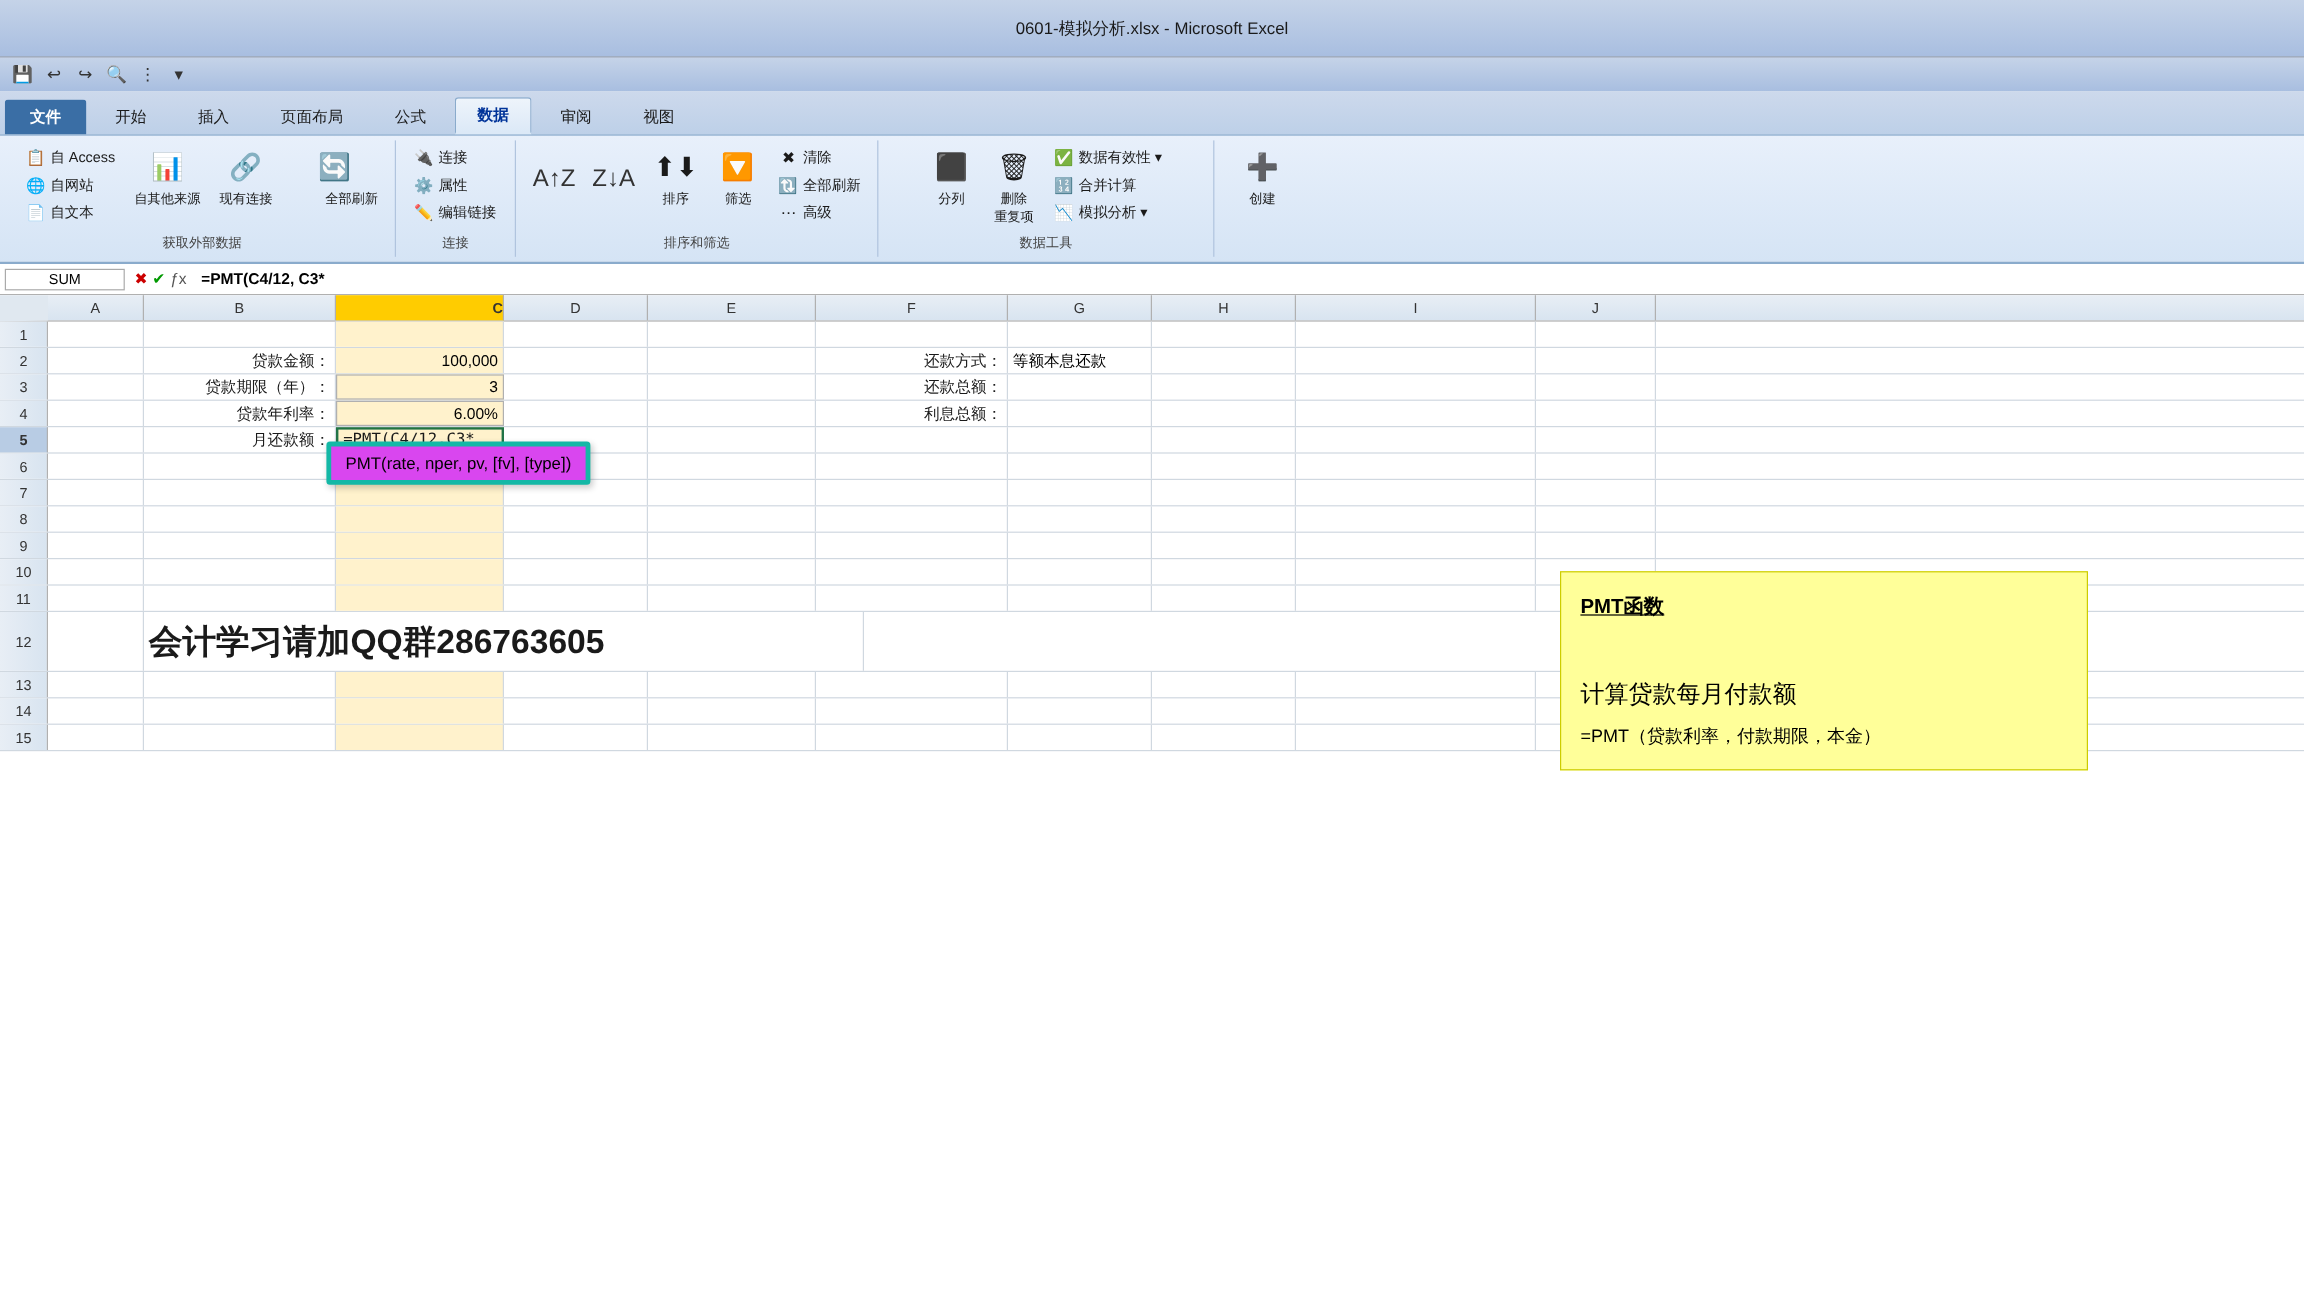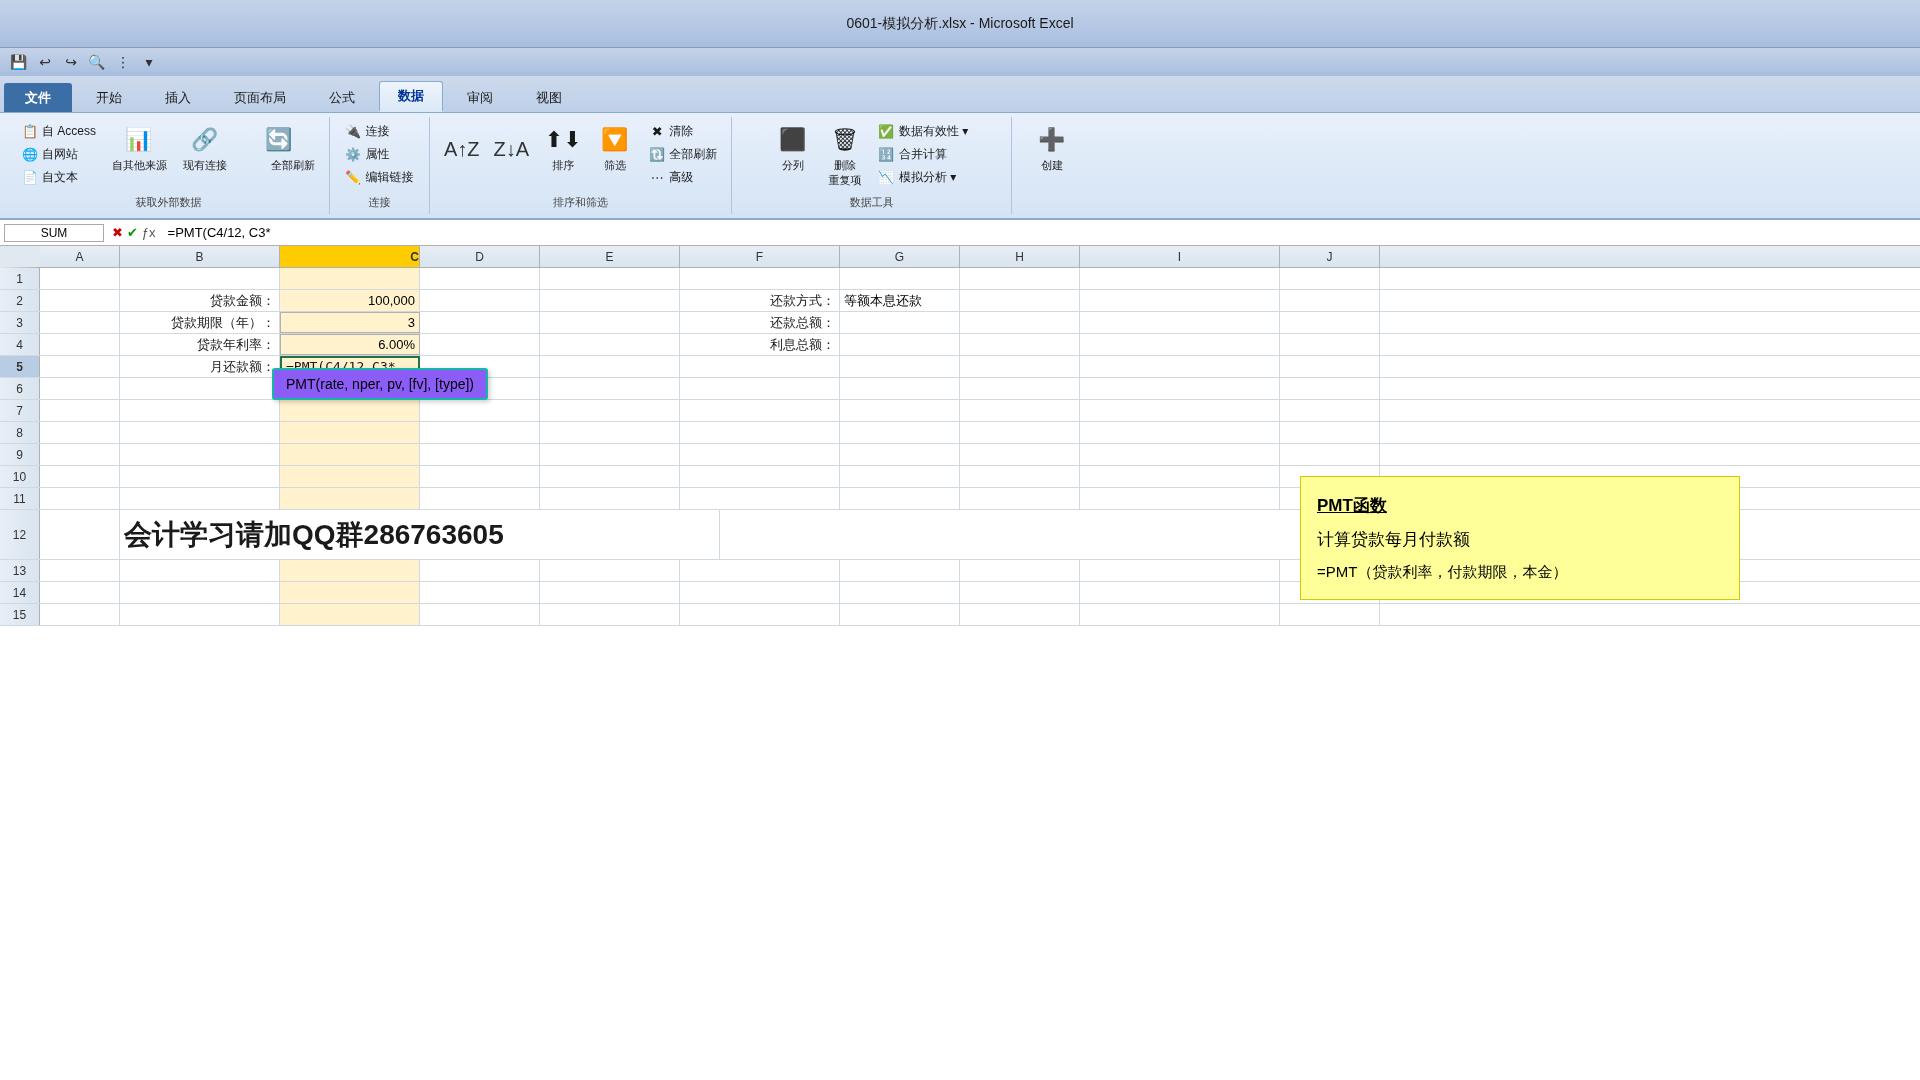--- a/index.html
+++ b/index.html
@@ -179,20 +179,21 @@
     #formula-icons {
       display: flex; align-items: center; gap: 4px; padding: 0 4px;
       font-size: 13px; color: #555;
     }
     #formula-input {
       flex: 1;
       border: none;
       outline: none;
       font-size: 13px;
       padding: 1px 4px;
+      font-weight: bold;
     }
 
     
     #spreadsheet {
       background: white;
       display: flex;
       flex-direction: column;
       height: calc(1080px - 32px - 36px - 90px - 28px - 26px - 22px);
     }
 
@@ -275,22 +276,22 @@
     .cell.formula-cell {
       background: #fff2cc;
       color: #1a1a1a;
       font-family: monospace;
       font-size: 12px;
     }
 
     
     #pmt-tooltip {
       position: absolute;
-      background: #8b5cf6;
-      border: 2px solid #14b8a6;
+      background: #d946ef;
+      border: 4px solid #14b8a6;
       padding: 6px 12px;
       font-size: 14px;
       border-radius: 3px;
       box-shadow: 2px 2px 5px rgba(0,0,0,0.2);
       white-space: nowrap;
       left: 272px;
       top: 122px;
       z-index: 100;
     }
 
@@ -729,21 +730,21 @@
     <div class="cell cell-i"></div>
     <div class="cell cell-j"></div>
   </div>
 
   <div id="pmt-tooltip">
     <span>PMT(rate, nper, pv, [fv], [type])</span>
   </div>
 
   <div id="note-box">
     <div style="font-size:17px; font-weight:bold;text-decoration:underline;">PMT函数</div>
-    <div style="font-size:17px;">计算贷款每月付款额</div>
+    <div style="font-size:20px;margin-top:36px;">计算贷款每月付款额</div>
     <div style="font-size:15px;">=PMT（贷款利率，付款期限，本金）</div>
   </div>
 
 </div>
 
 <div id="status-bar">
   <span>就绪</span>
 </div>
 
 </body></html>

